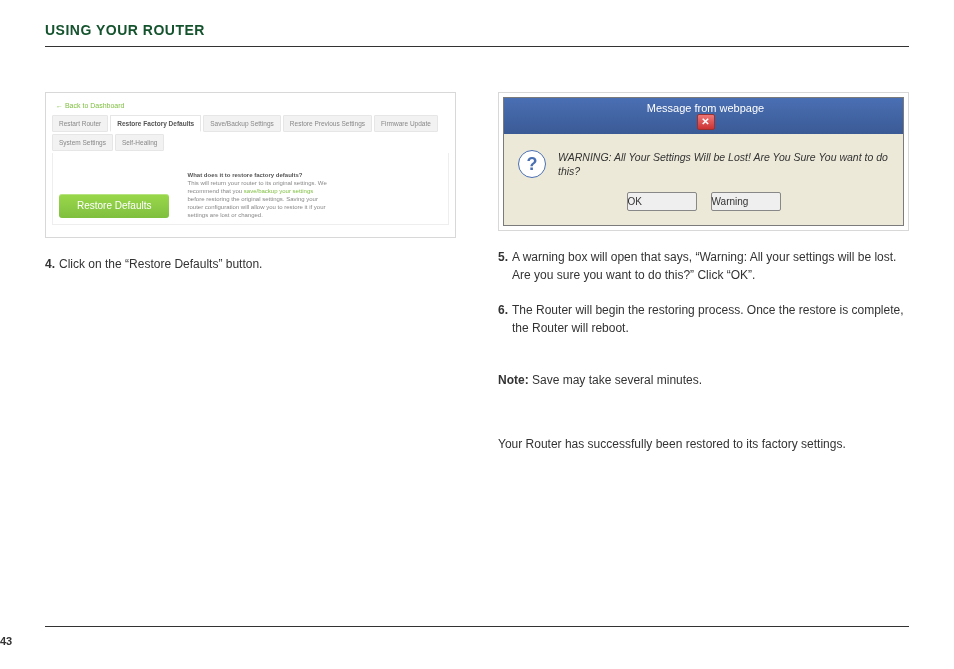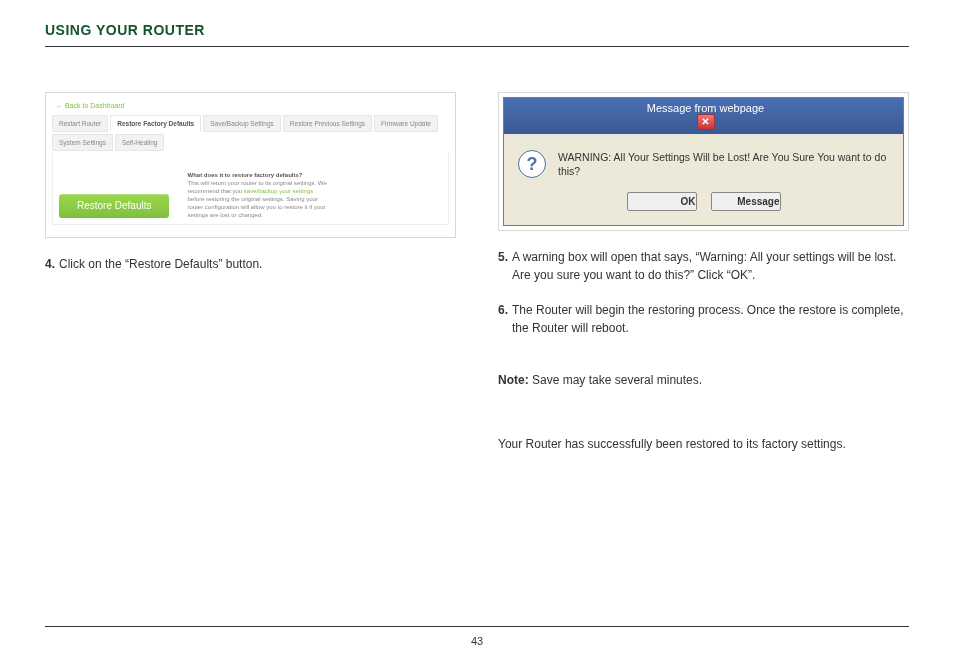--- a/index.html
+++ b/index.html
@@ -133,36 +133,36 @@
       font-weight: bold;
       display: flex;
       align-items: center;
       justify-content: center;
       flex-shrink: 0;
     }
     .dialog-msg {
       font-size: 10.5px;
       color: #333;
       line-height: 1.35;
+      font-style: italic;
     }
     .dialog-buttons {
       display: flex;
       gap: 14px;
       justify-content: center;
       padding: 4px 0 14px 0;
     }
     .dlg-btn {
       font-size: 10px;
       padding: 3px 0;
       width: 70px;
-      text-align: right;
+      text-align: left;
       background: #efefef;
       border: 1px solid #888;
       border-radius: 2px;
-      font-weight: bold;
     }
 
     
     .step {
       font-size: 12px;
       color: #333;
       line-height: 1.45;
       margin-top: 18px;
       display: flex;
       gap: 4px;
@@ -183,23 +183,23 @@
       position: absolute;
       left: 45px; right: 45px;
       bottom: 42px;
       border: none;
       border-top: 1px solid #333;
     }
     .page-number {
       position: absolute;
       left: 0; right: 0;
       bottom: 22px;
-      text-align: center;
+      text-align: left;
       font-size: 11px;
-      font-weight: normal;
+      font-weight: bold;
     }
   </style>
 </head>
 <body>
 
 <div class="page-title">USING YOUR ROUTER</div>
 <hr class="title-rule">
 
 <div class="columns">
 
@@ -240,21 +240,21 @@
         <div class="titlebar">
           <span>Message from webpage</span>
           <div class="close-btn">✕</div>
         </div>
         <div class="dialog-body">
           <div class="q-icon">?</div>
           <div class="dialog-msg">WARNING: All Your Settings Will be Lost! Are You Sure You want to do this?</div>
         </div>
         <div class="dialog-buttons">
           <div class="dlg-btn">OK</div>
-          <div class="dlg-btn">Message</div>
+          <div class="dlg-btn">Warning</div>
         </div>
       </div>
     </div>
 
     <div class="step">
       <span class="num">5.</span>
       <span class="txt">A warning box will open that says, “Warning: All your settings will be lost. Are you sure you want to do this?” Click “OK”.</span>
     </div>
 
     <div class="step">

